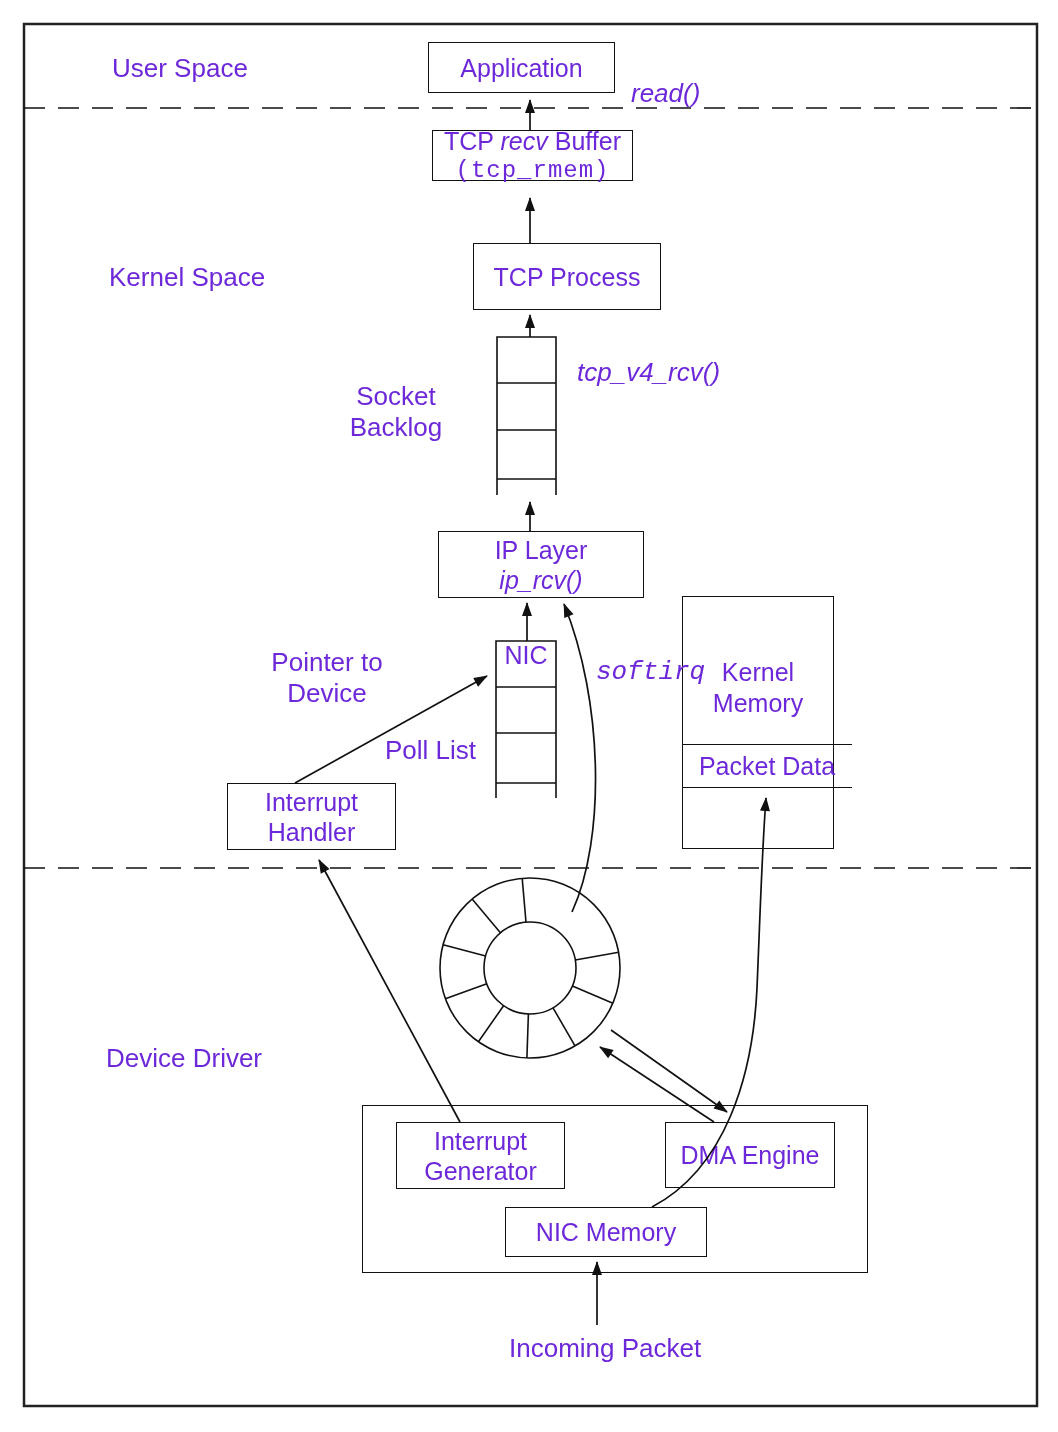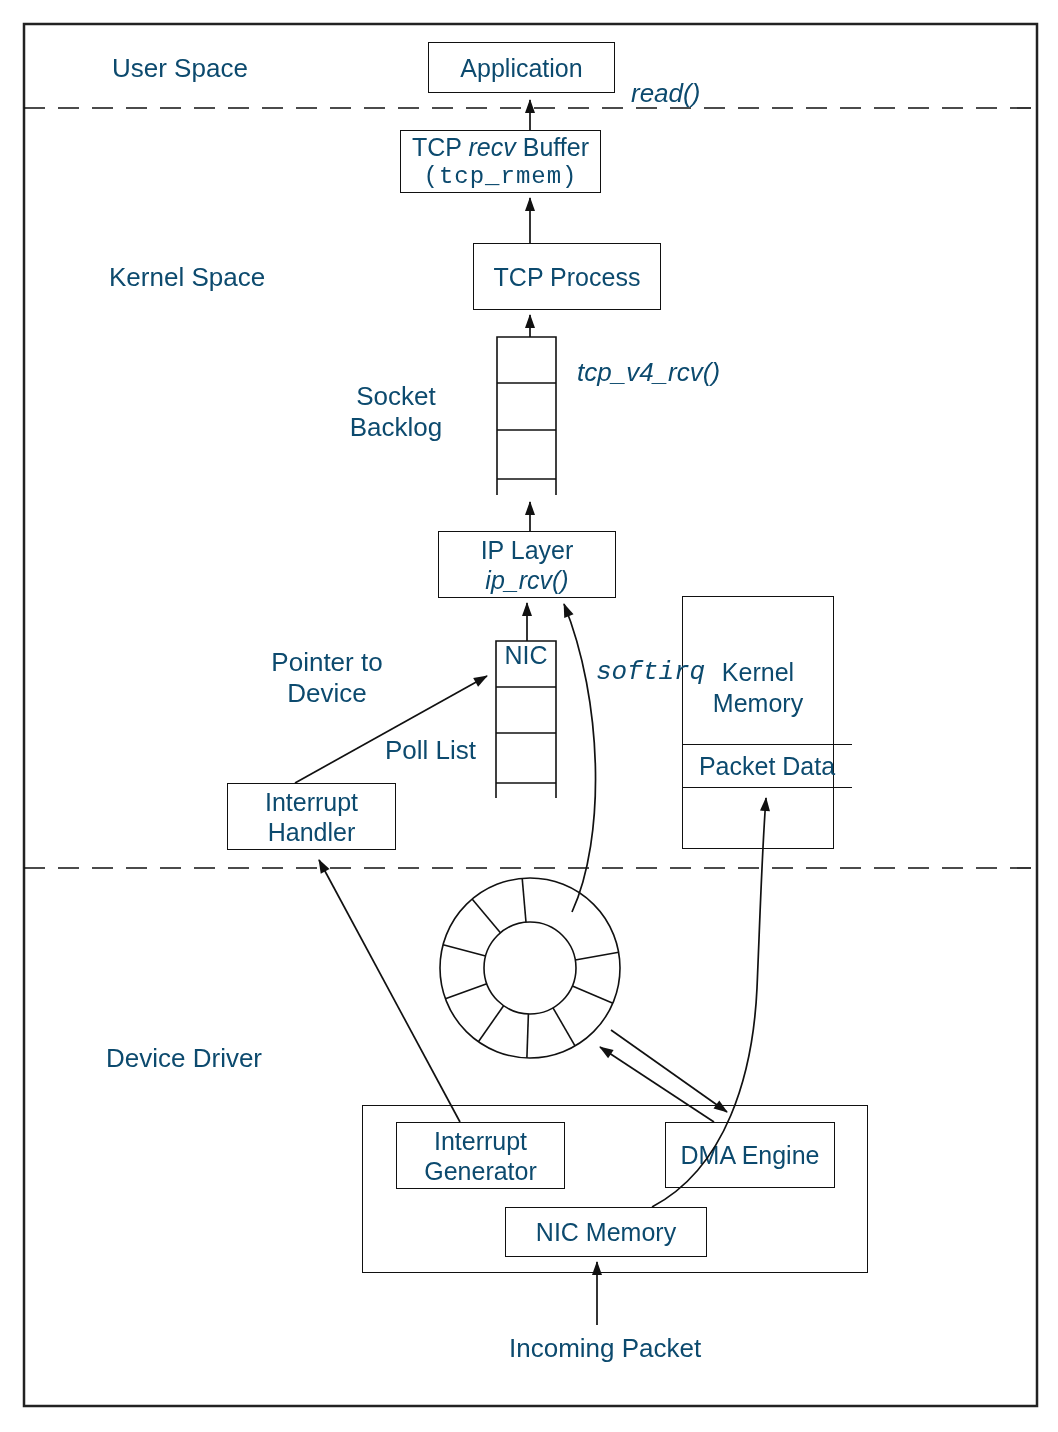--- a/index.html
+++ b/index.html
@@ -1,21 +1,21 @@
 <!DOCTYPE html>
 <html><head>
 <meta charset="utf-8">
 <style>
   html,body{margin:0;padding:0;background:#ffffff;}
   #canvas{
     position:relative;
     width:1058px;height:1432px;
     background:#ffffff;
     font-family:"Liberation Sans", sans-serif;
-    color:#0c4a6e;
+    color:#6d28d9;
     overflow:hidden;
   }
   .abs{position:absolute;}
   .node{
     position:absolute;
     border:1.6px solid #111;
     background:transparent;
     display:flex;align-items:center;justify-content:center;
     text-align:center;
     font-size:25px;line-height:30px;
@@ -39,35 +39,35 @@
 <div id="canvas">
 
   <div class="label" style="left:112px;top:53px;">User Space</div>
   <div class="label" style="left:109px;top:262px;">Kernel Space</div>
   <div class="label" style="left:106px;top:1043px;">Device Driver</div>
 
   <div class="node" style="left:428px;top:42px;width:187px;height:51px;">
     <span>Application</span>
   </div>
 
-  <div class="node two" style="left:400px;top:130px;width:201px;height:63px;">
+  <div class="node two" style="left:432px;top:130px;width:201px;height:51px;">
     <div><span>TCP </span><span class="ital">recv</span><span> Buffer</span></div>
     <div class="mono">(tcp_rmem)</div>
   </div>
 
   <div class="node" style="left:428px;top:243px;width:188px;height:67px;margin-left:45px;">
     <span>TCP Process</span>
   </div>
 
   <div class="label center two" style="left:316px;top:381px;width:160px;">
     <div>Socket</div>
     <div>Backlog</div>
   </div>
 
-  <div class="node two" style="left:438px;top:531px;width:178px;height:67px;">
+  <div class="node two" style="left:438px;top:531px;width:206px;height:67px;">
     <div>IP Layer</div>
     <div class="ital">ip_rcv()</div>
   </div>
 
   <div class="abs" style="left:496px;top:641px;width:60px;height:46px;display:flex;align-items:flex-start;justify-content:center;font-size:25px;">
     <span>NIC</span>
   </div>
 
   <div class="label center two" style="left:237px;top:647px;width:180px;">
     <div>Pointer to</div>

